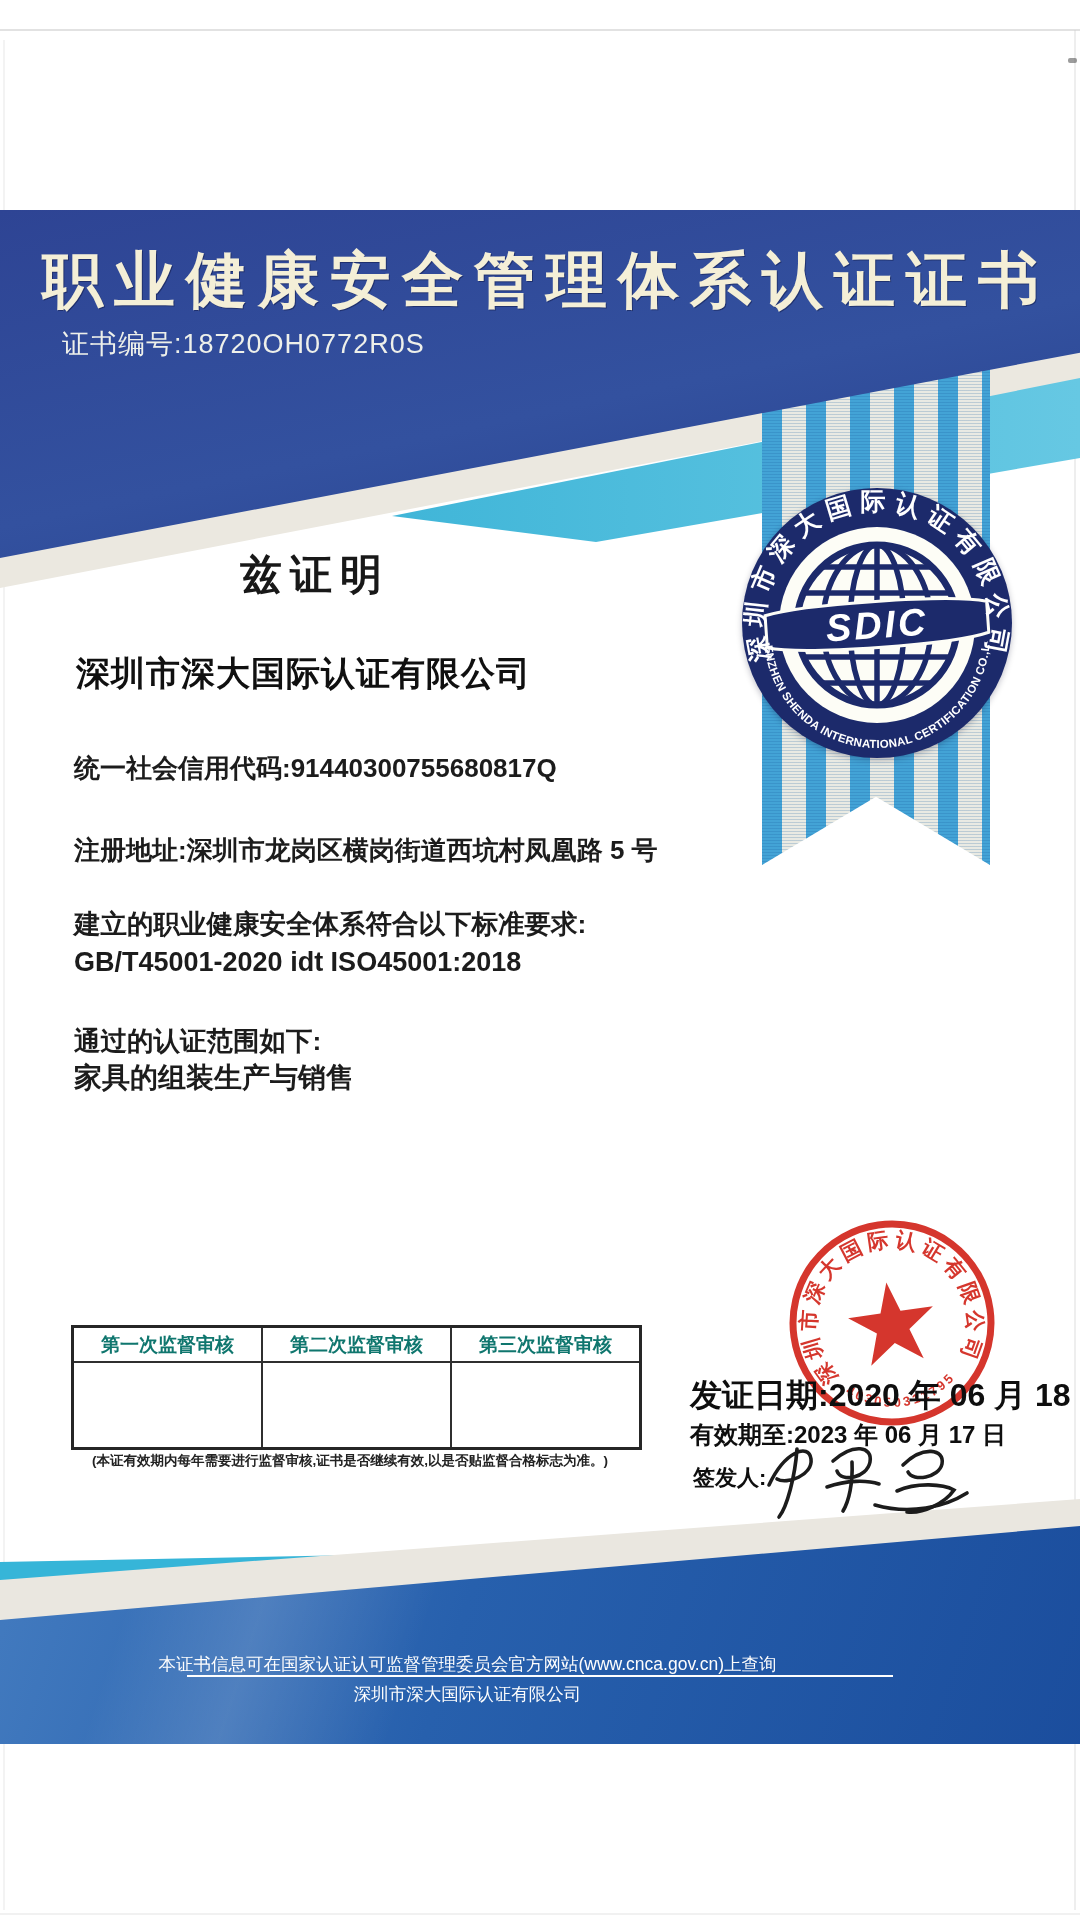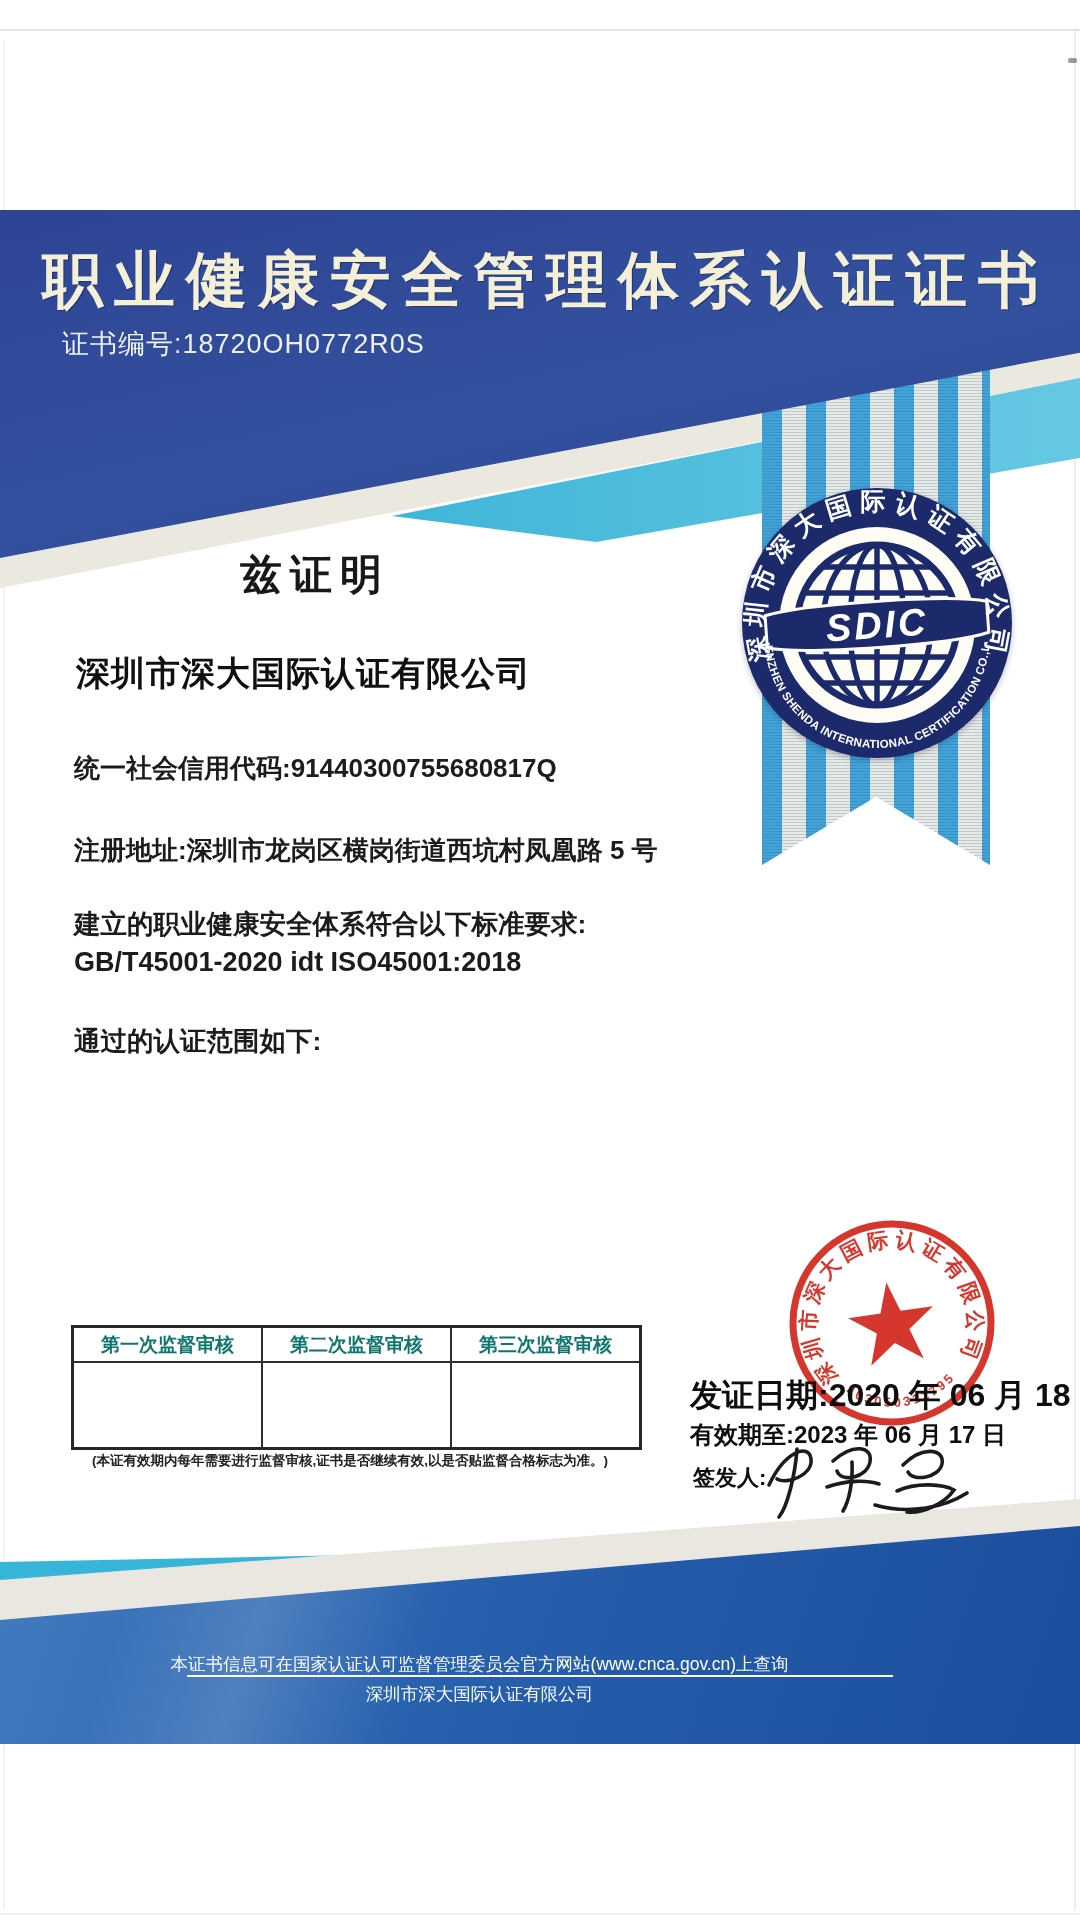--- a/index.html
+++ b/index.html
@@ -77,21 +77,21 @@
   
   .f-cyan{left:0;top:0;width:1080px;height:1920px;z-index:1;
     clip-path:polygon(0 1562px,0 1582px,668px 1549px);background:#36b5d8;}
   .f-gray{left:0;top:0;width:1080px;height:1920px;z-index:1;
     clip-path:polygon(0 1580px,100% 1499px,100% 1527px,0 1621px);background:#eae7e0;}
   .f-blue{left:0;top:0;width:1080px;height:1920px;z-index:2;
     clip-path:polygon(0 1620px,100% 1526px,100% 1744px,0 1744px);
     background:
       linear-gradient(108deg,rgba(255,255,255,0) 38%,rgba(255,255,255,.14) 46%,rgba(255,255,255,0) 56%),
       linear-gradient(108deg,#7fb0da 0%,#447cc0 28%,#2760ad 58%,#1a4c9c 100%);}
-  .f-text{left:12px;width:935px;text-align:center;color:#fdfdfd;z-index:3;font-weight:500;}
+  .f-text{left:0;width:935px;text-align:center;color:#fdfdfd;z-index:3;font-weight:500;}
   .f-line1{top:1652px;font-size:17.5px;}
   .f-sep{left:50%;transform:translateX(-50%);top:1675px;width:706px;height:2px;background:#ffffff;z-index:3;}
   .f-line2{top:1682px;font-size:17.5px;}
   .f-line3{top:1708px;font-size:17.5px;}
 </style>
 </head>
 <body>
 
 <div class="canvas">
 
@@ -142,20 +142,21 @@
     </svg>
   </div>
 
   <div class="abs t-heading">兹证明</div>
   <div class="abs t-company">深圳市深大国际认证有限公司</div>
   <div class="abs t-line t-credit">统一社会信用代码:91440300755680817Q</div>
   <div class="abs t-line t-regaddr">注册地址:深圳市龙岗区横岗街道西坑村凤凰路 5 号</div>
   <div class="abs t-line t-stdintro">建立的职业健康安全体系符合以下标准要求:</div>
   <div class="abs t-line t-standard">GB/T45001-2020 idt ISO45001:2018</div>
   <div class="abs t-line t-scopeintro">通过的认证范围如下:</div>
+  <div class="abs t-line t-scope">家具的组装生产与销售</div>
 
   <table class="abs audit">
     <tbody>
         <tr>
       <th>第一次监督审核</th>
       <th>第二次监督审核</th>
       <th>第三次监督审核</th>
     </tr>
     <tr>
       <td></td>

